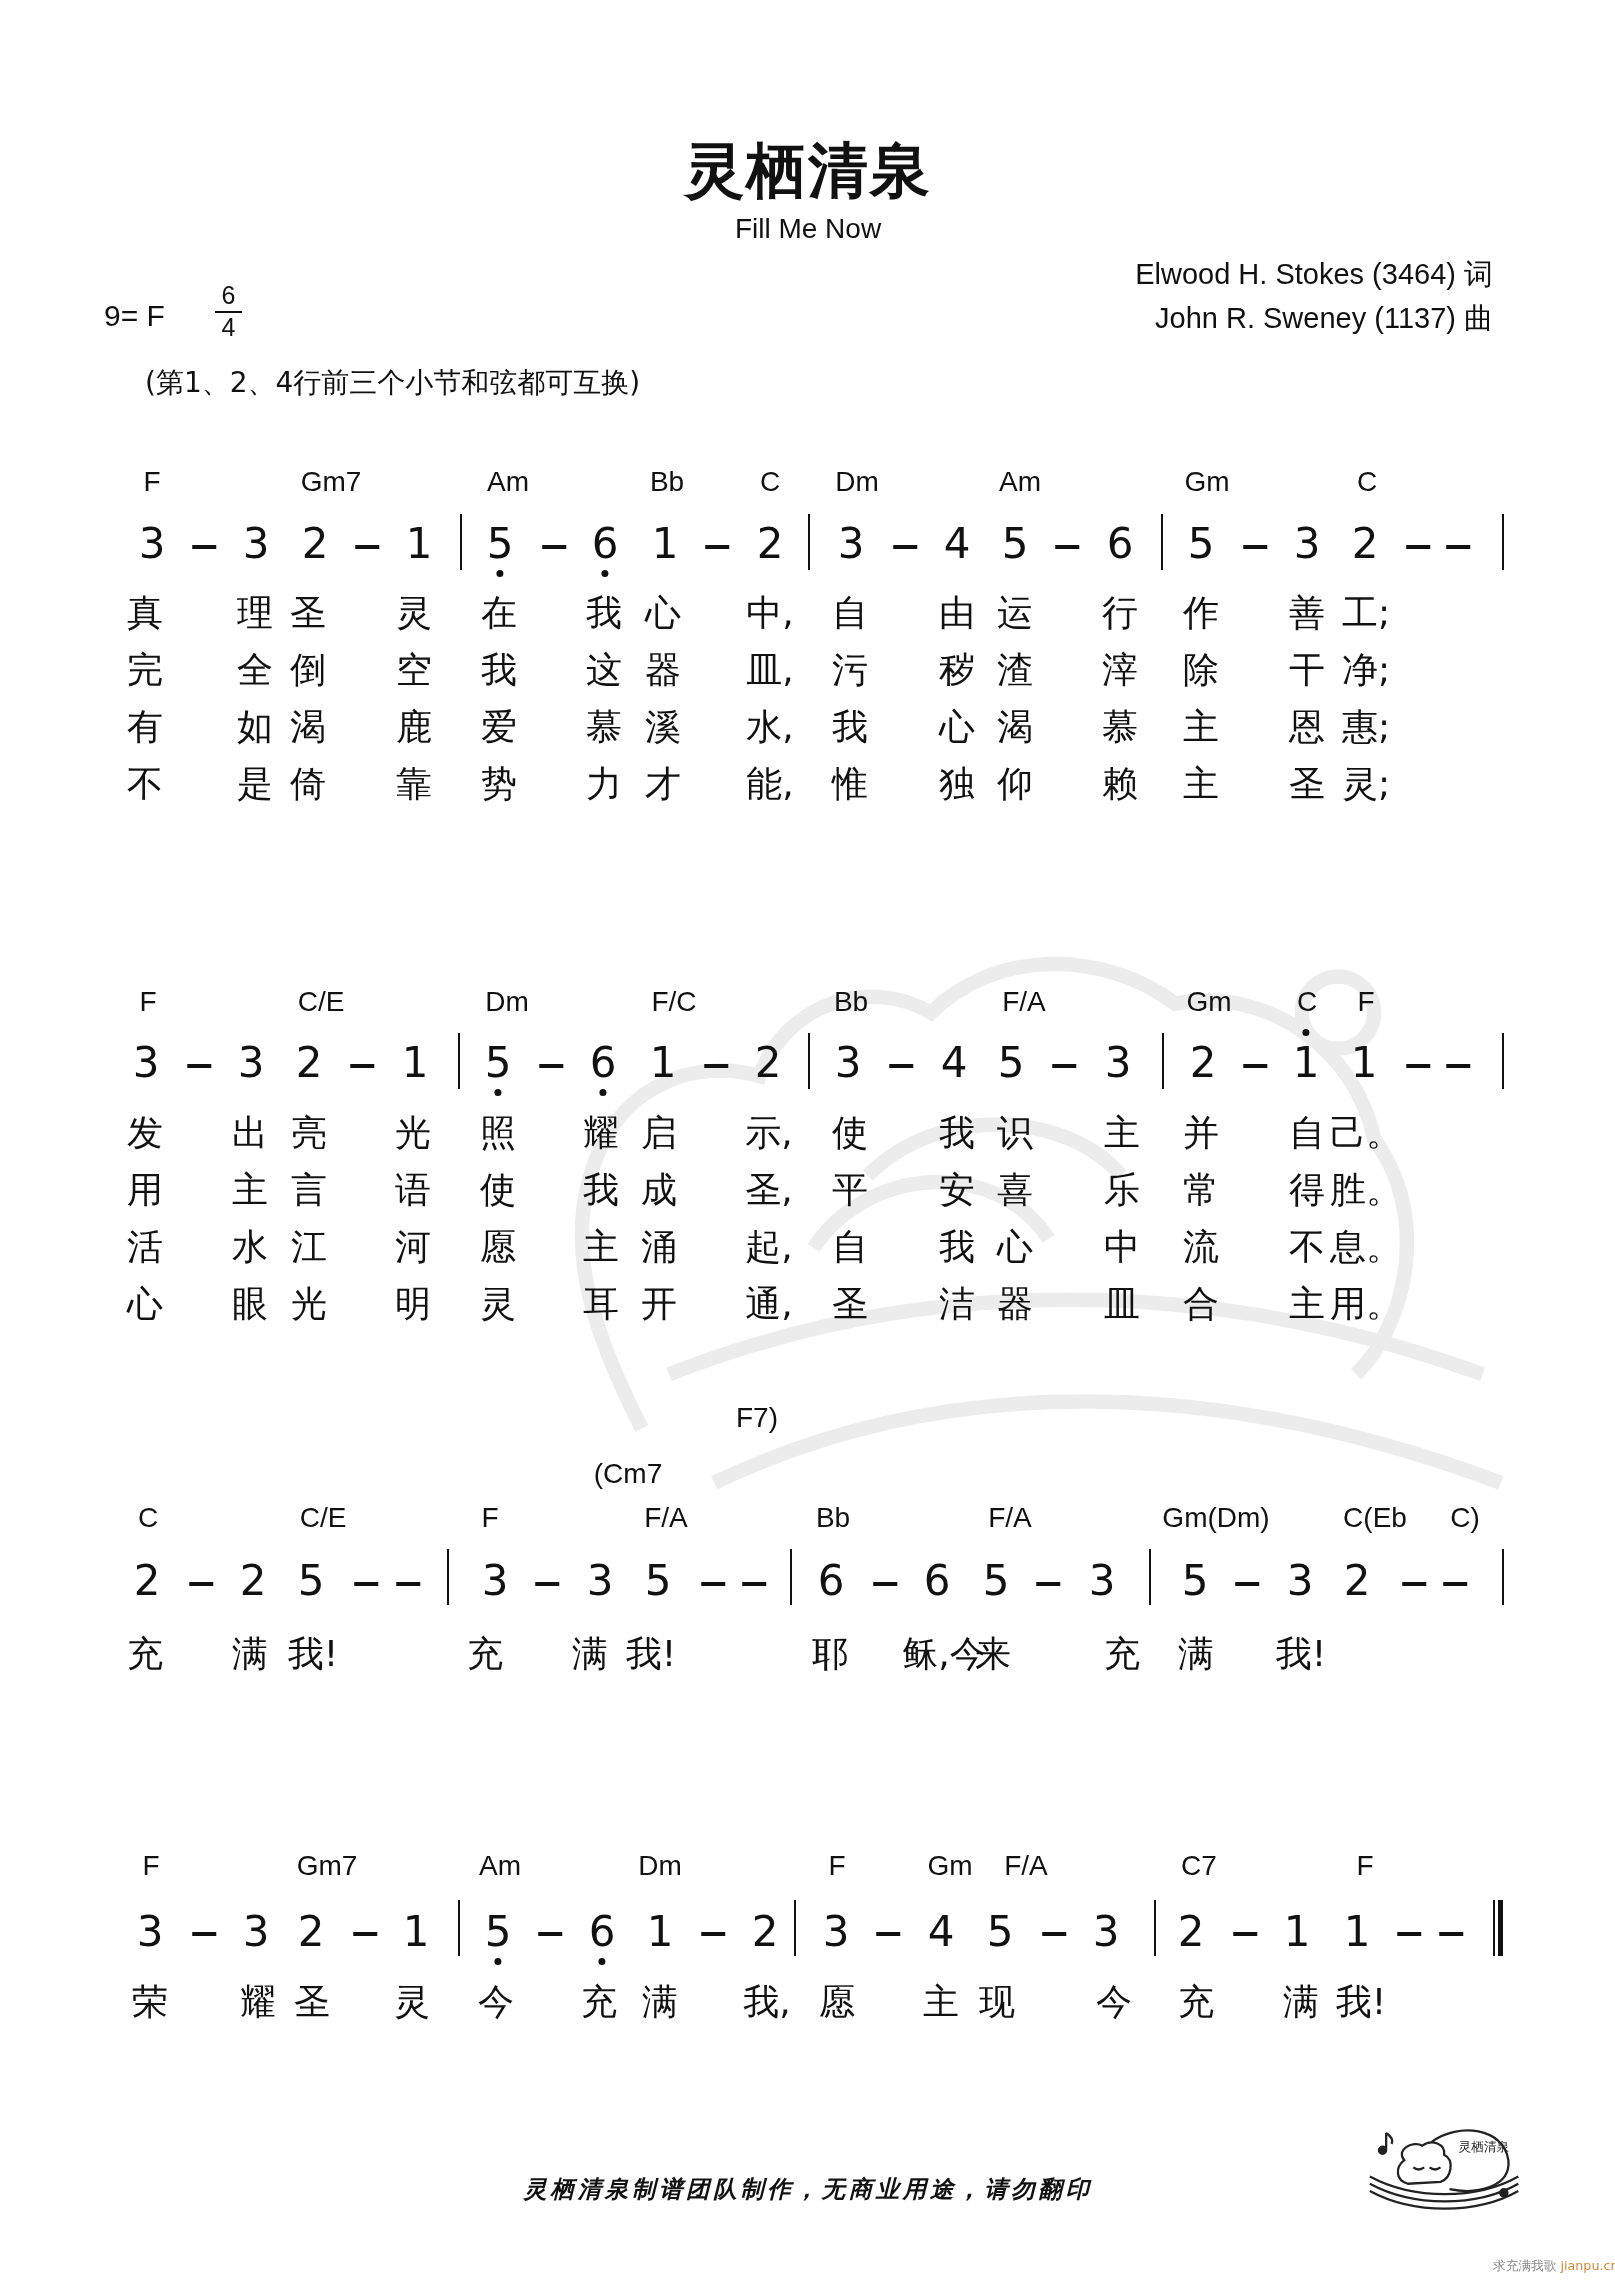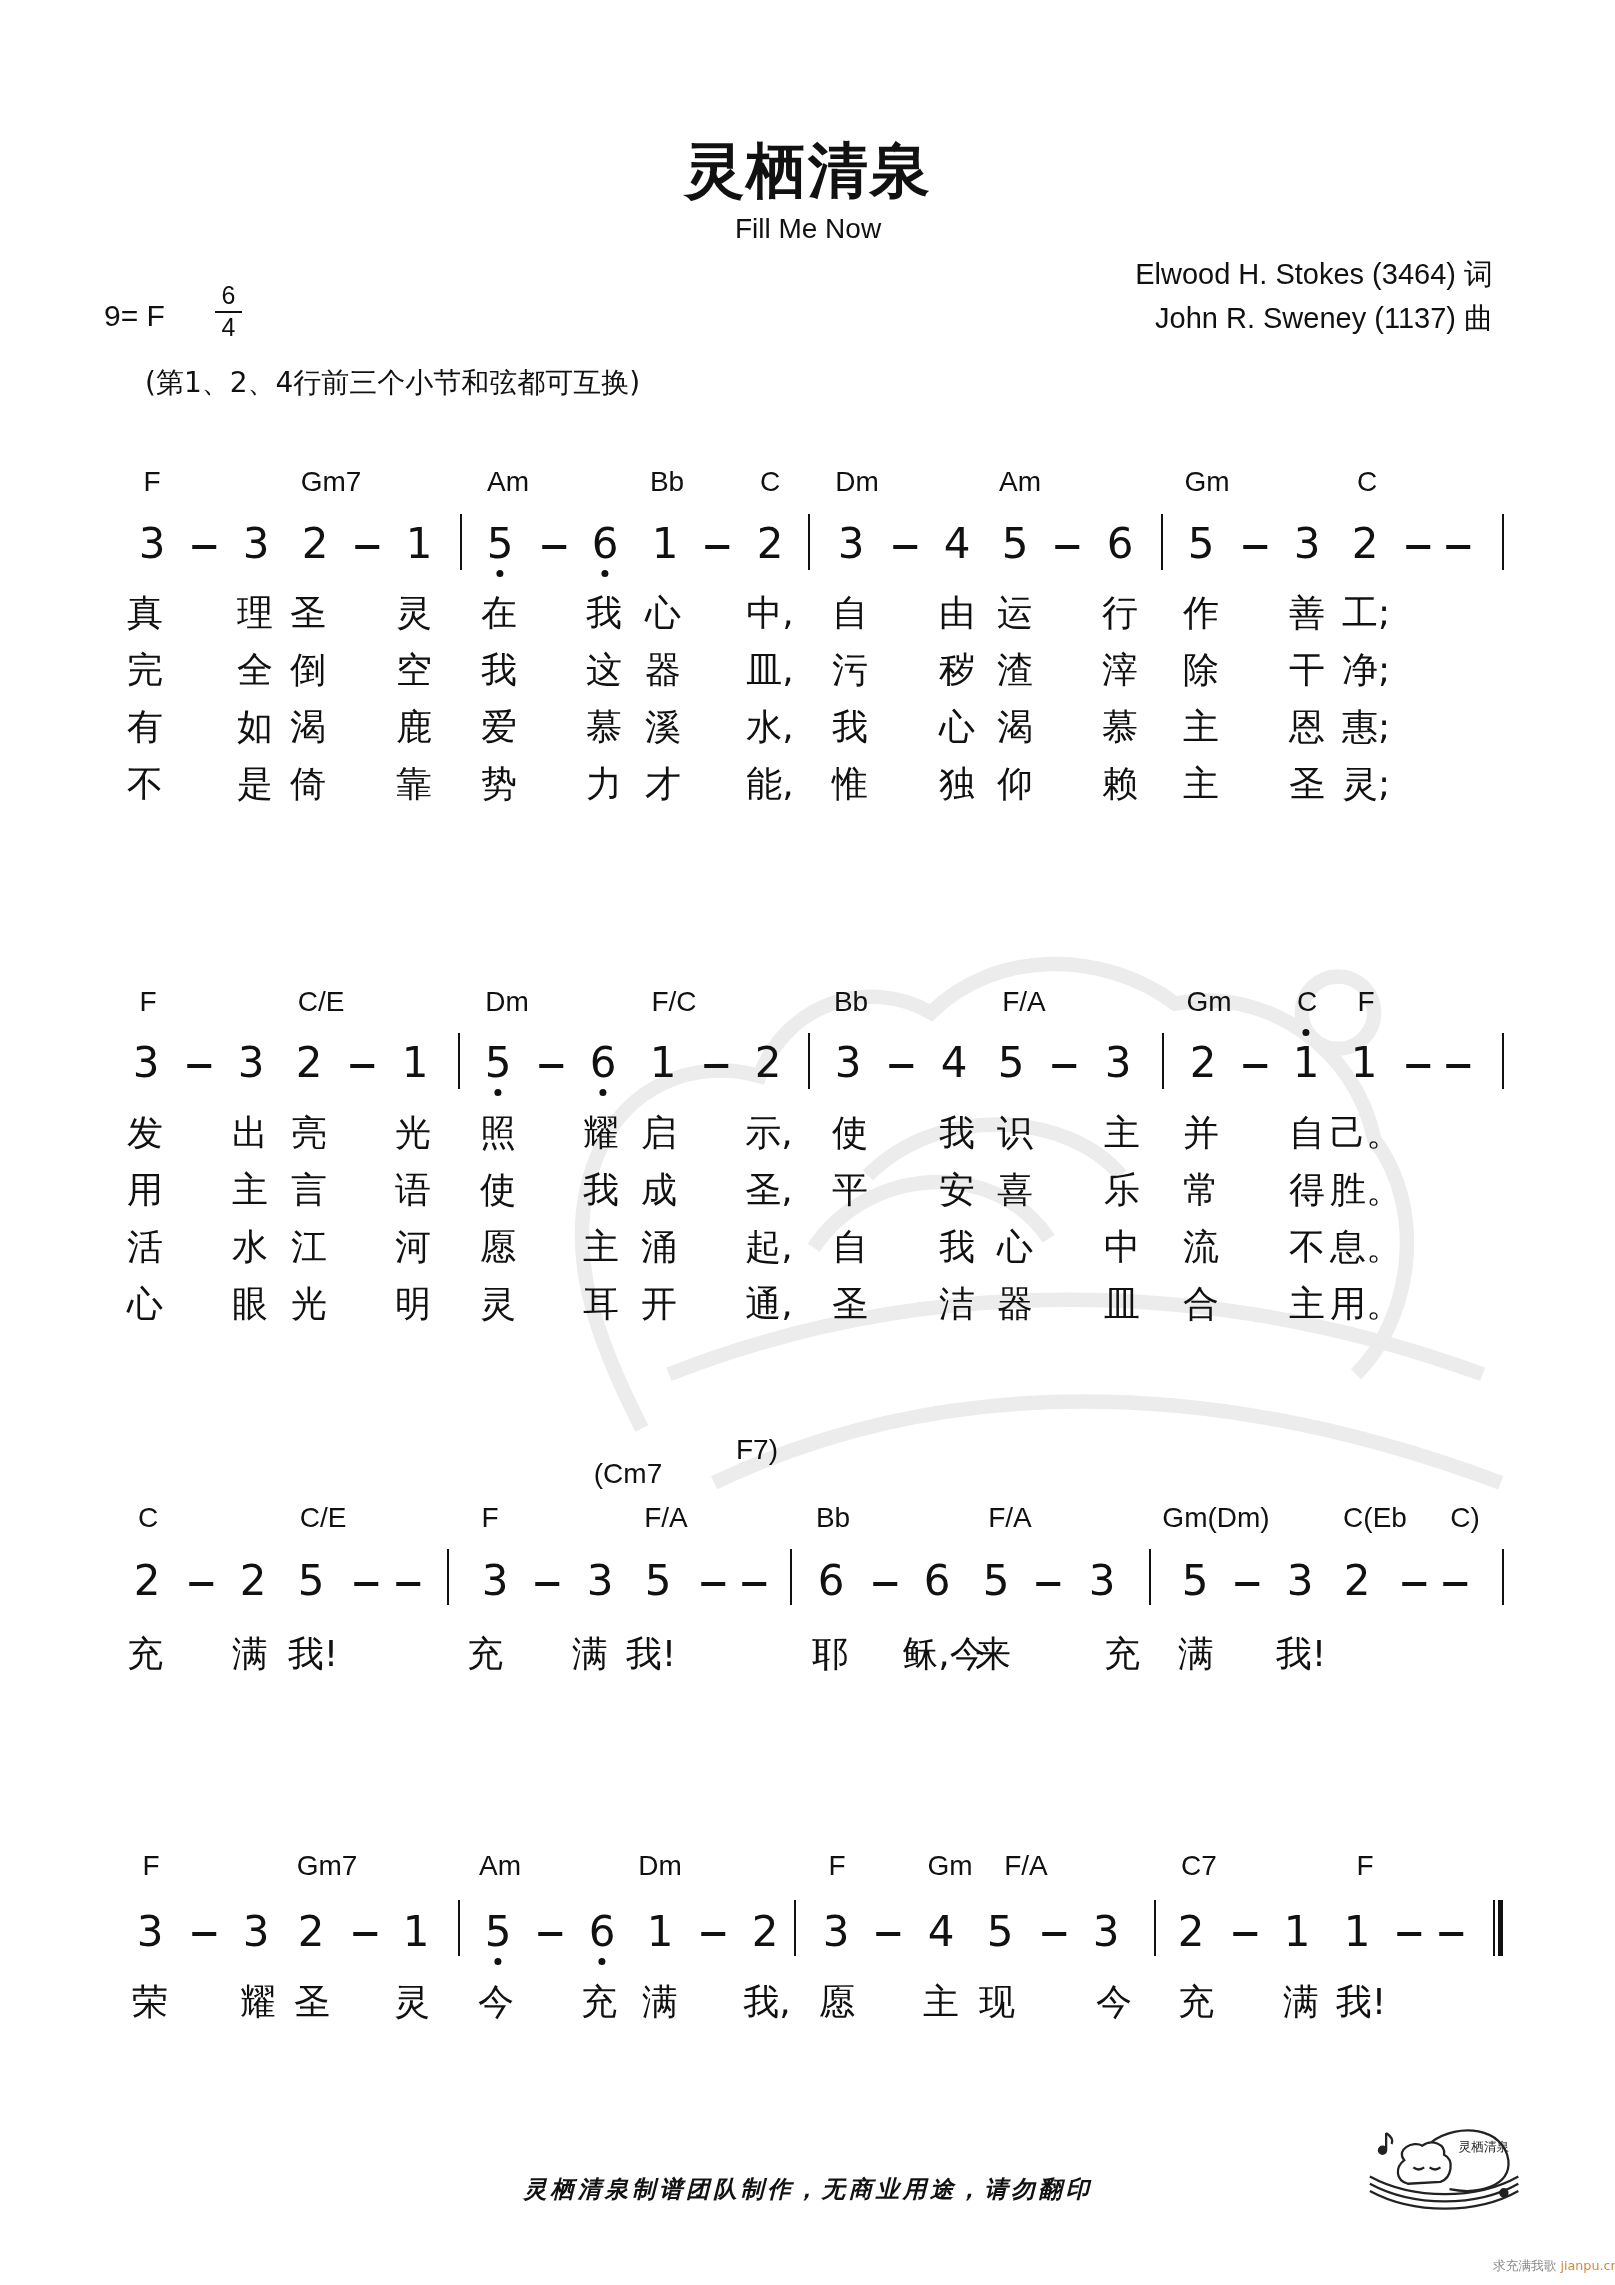--- a/index.html
+++ b/index.html
@@ -248,21 +248,21 @@
       <div class="abs lyric" style="left: 850px; top: 1286px;">圣</div>
       <div class="abs lyric" style="left: 957px; top: 1286px;">洁</div>
       <div class="abs lyric" style="left: 1015px; top: 1286px;">器</div>
       <div class="abs lyric" style="left: 1122px; top: 1286px;">皿</div>
       <div class="abs lyric" style="left: 1201px; top: 1286px;">合</div>
       <div class="abs lyric" style="left: 1307px; top: 1286px;">主</div>
       <div class="abs lyric" style="left: 1366px; top: 1286px;">用。</div>
     </div>
     <div>
       <div class="abs chord" style="left: 628px; top: 1458px;">(Cm7</div>
-      <div class="abs chord" style="left: 757px; top: 1434px;">F7)</div>
+      <div class="abs chord" style="left: 757px; top: 1402px;">F7)</div>
       <div class="abs chord" style="left: 148px; top: 1502px;">C</div>
       <div class="abs chord" style="left: 323px; top: 1502px;">C/E</div>
       <div class="abs chord" style="left: 490px; top: 1502px;">F</div>
       <div class="abs chord" style="left: 666px; top: 1502px;">F/A</div>
       <div class="abs chord" style="left: 833px; top: 1502px;">Bb</div>
       <div class="abs chord" style="left: 1010px; top: 1502px;">F/A</div>
       <div class="abs chord" style="left: 1216px; top: 1502px;">Gm(Dm)</div>
       <div class="abs chord" style="left: 1375px; top: 1502px;">C(Eb</div>
       <div class="abs chord" style="left: 1465px; top: 1502px;">C)</div>
       <div class="abs num" style="left: 147px; top: 1560px;">2</div>

